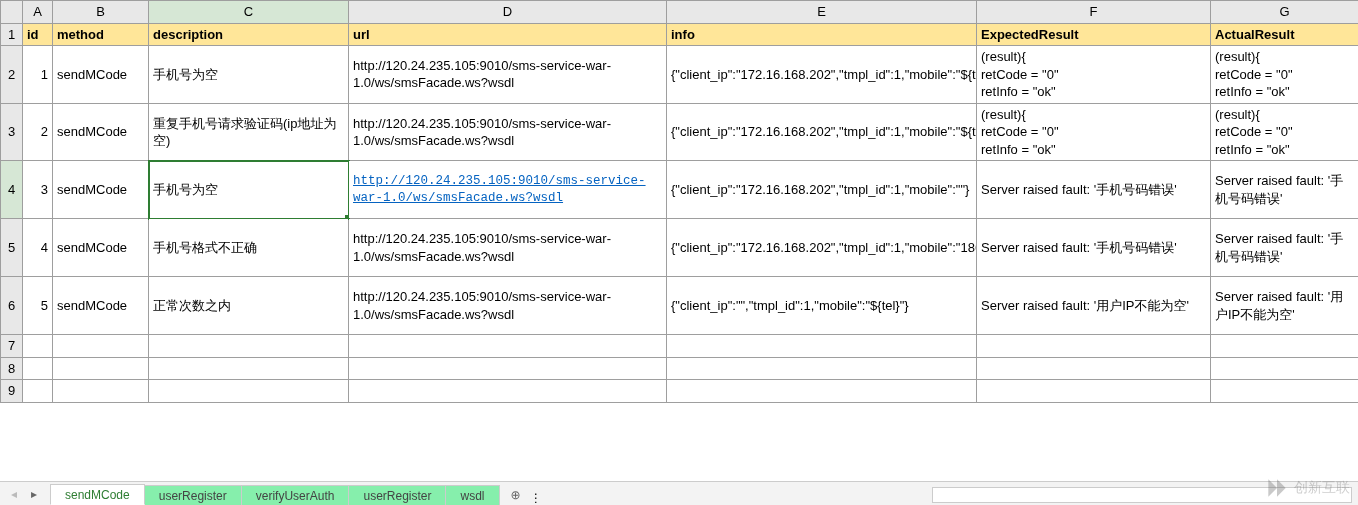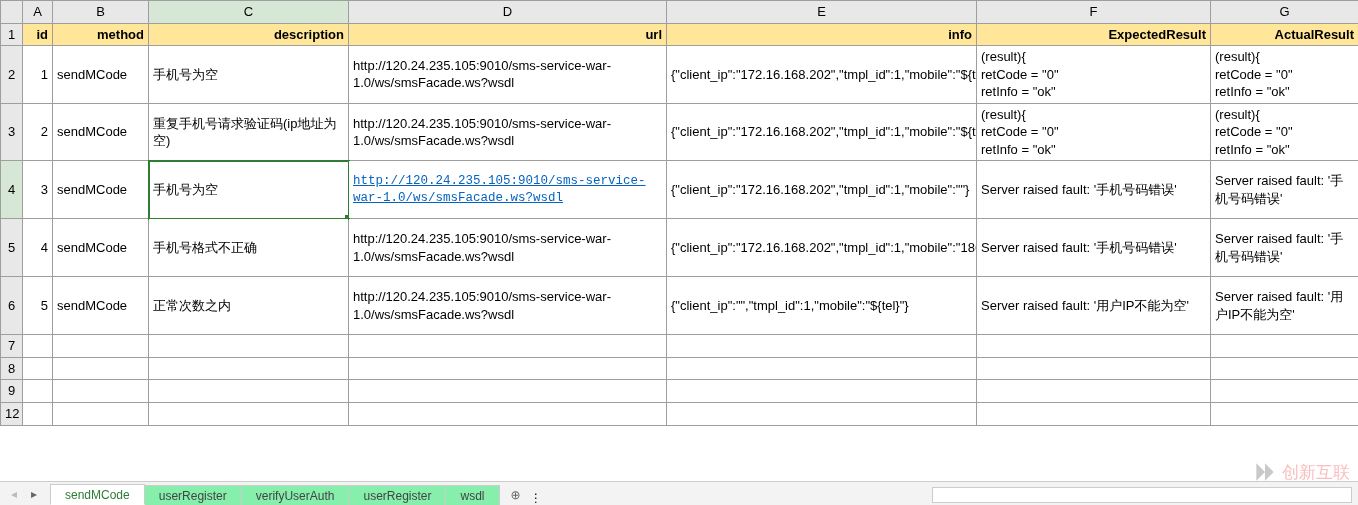--- a/index.html
+++ b/index.html
@@ -46,21 +46,21 @@
     background: #e8e8e8;
     text-align: center;
     font-size: 12px;
     border: 1px solid #b0b0b0;
   }
   td.rowhdr.sel { background: #d6e7d5; }
   
   tr.hdr td.cell {
     background: #ffe699;
     font-weight: bold;
-    text-align: right;
+    text-align: left;
     height: 22px;
   }
   td.cell { background: #fff; }
   td.cell.right { text-align: right; }
   td.cell.link { color: #0563c1; font-family: "Courier New", monospace; font-size: 12.5px;}
   td.cell.link span { text-decoration: underline; }
   
   td.selcell {
     outline: 2px solid #2e7d32;
     outline-offset: -1px;
@@ -127,26 +127,26 @@
     height: 16px;
     overflow-x: scroll;
     overflow-y: hidden;
     margin: 0 6px 2px 6px;
     border: 1px solid #ccc;
     background: #fff;
   }
   .hscroll-inner { width: 1800px; height: 1px; }
   .watermark {
     position: absolute;
-    right: 8px; bottom: 20px;
+    right: 8px; bottom: 4px;
     display: flex; align-items: center;
     gap: 4px;
     opacity: 0.35;
-    font-size: 17px;
-    color: #ef4444;
+    font-size: 14px;
+    color: #737373;
     pointer-events: none;
   }
   .watermark svg { width: 26px; height: 26px; }
 </style>
 </head>
 <body>
 
 <div class="sheet-wrap">
 <table class="grid">
   <colgroup>
@@ -268,30 +268,20 @@
   <tr class="empty">
     <td class="rowhdr">9</td>
     <td class="cell"></td>
           <td class="cell"></td>
           <td class="cell"></td>
           <td class="cell"></td>
           <td class="cell"></td>
           <td class="cell"></td>
           <td class="cell lastcol"></td>
   </tr>
-  <tr class="empty">
-    <td class="rowhdr">12</td>
-    <td class="cell"></td>
-          <td class="cell"></td>
-          <td class="cell"></td>
-          <td class="cell"></td>
-          <td class="cell"></td>
-          <td class="cell"></td>
-          <td class="cell lastcol"></td>
-  </tr>
 </tbody>
     </table>
 </div>
 
 <div class="tabbar">
   <div class="navbtn disabled">◂</div>
   <div class="navbtn">▸</div>
   <div class="tabs">
     <div class="tab active">sendMCode</div>
     <div class="tab">userRegister</div>

